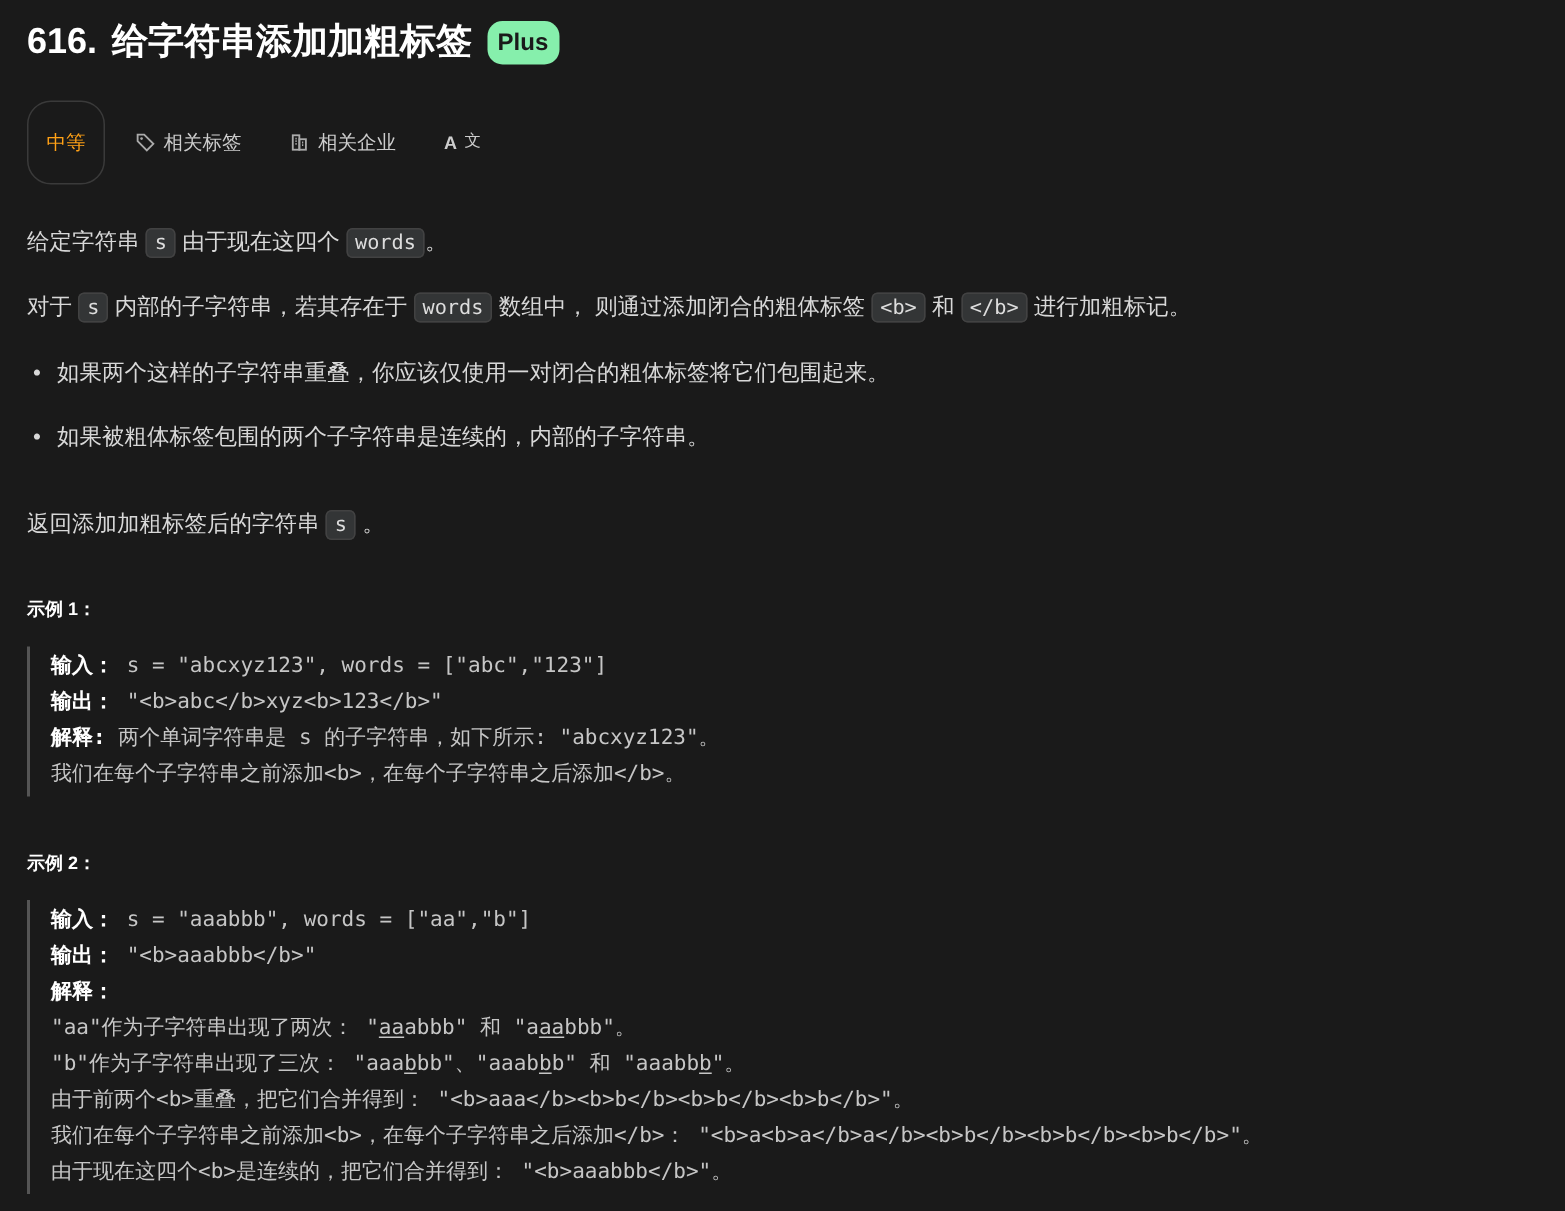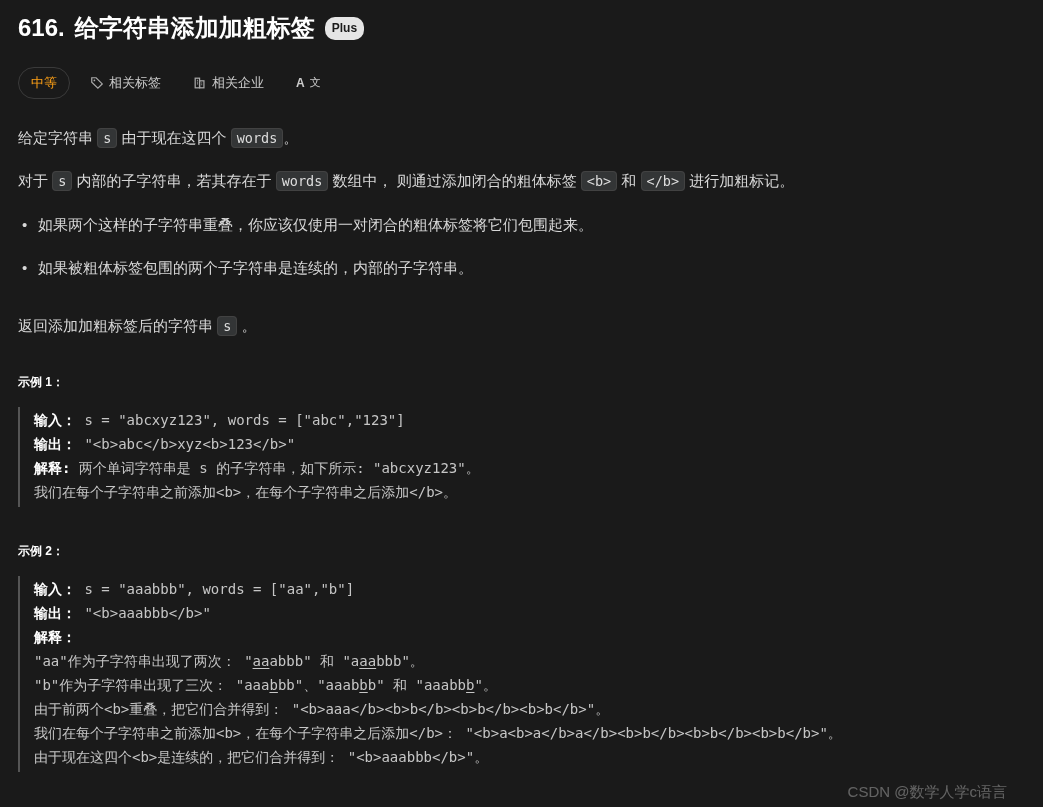--- a/index.html
+++ b/index.html
@@ -18,38 +18,38 @@
     align-items: center;
     gap: 10px;
     margin-bottom: 18px;
   }
   .title {
     font-size: 24px;
     font-weight: 600;
     color: #fff;
   }
   .plus-badge {
-    background: #e5e5e5;
+    background: #86efac;
     color: #1a1a1a;
-    font-size: 12px;
+    font-size: 16px;
     font-weight: 600;
     padding: 1px 7px;
     border-radius: 10px;
   }
   .meta-row {
     display: flex;
     align-items: center;
     gap: 8px;
     margin-bottom: 26px;
   }
   .pill {
     display: inline-flex;
     align-items: center;
     gap: 5px;
-    padding: 4px 12px;
+    padding: 16px 12px;
     border-radius: 16px;
     font-size: 13px;
     color: #ccc;
     white-space: nowrap;
   }
   .pill.difficulty {
     color: #ffa116;
     border: 1px solid #3a3a3a;
   }
   .icon {

